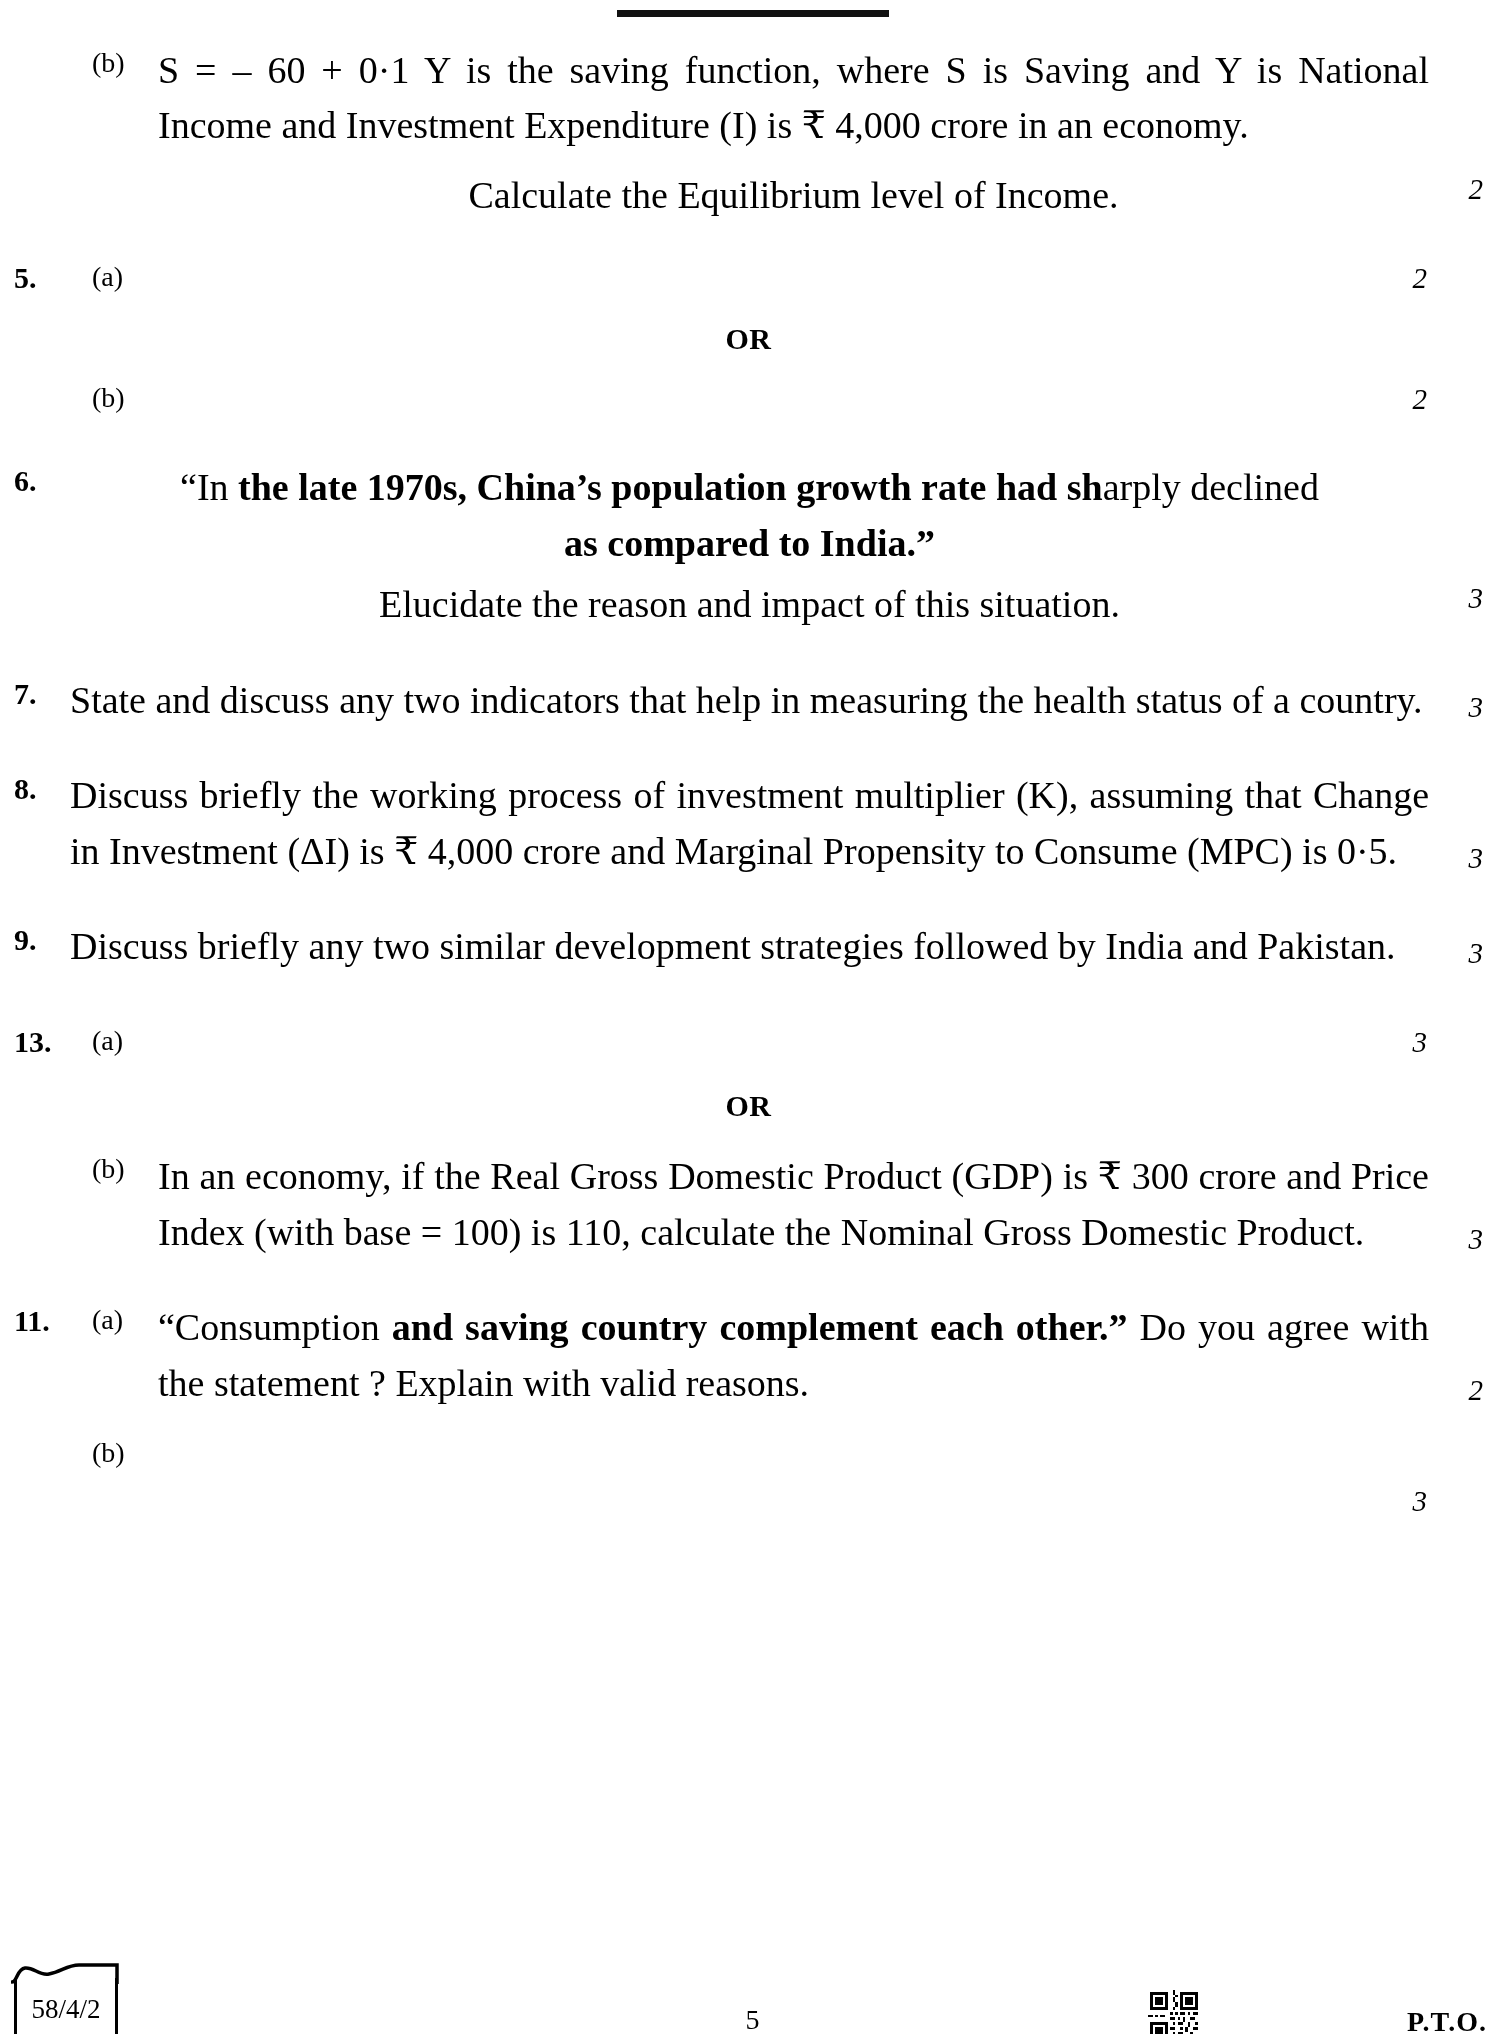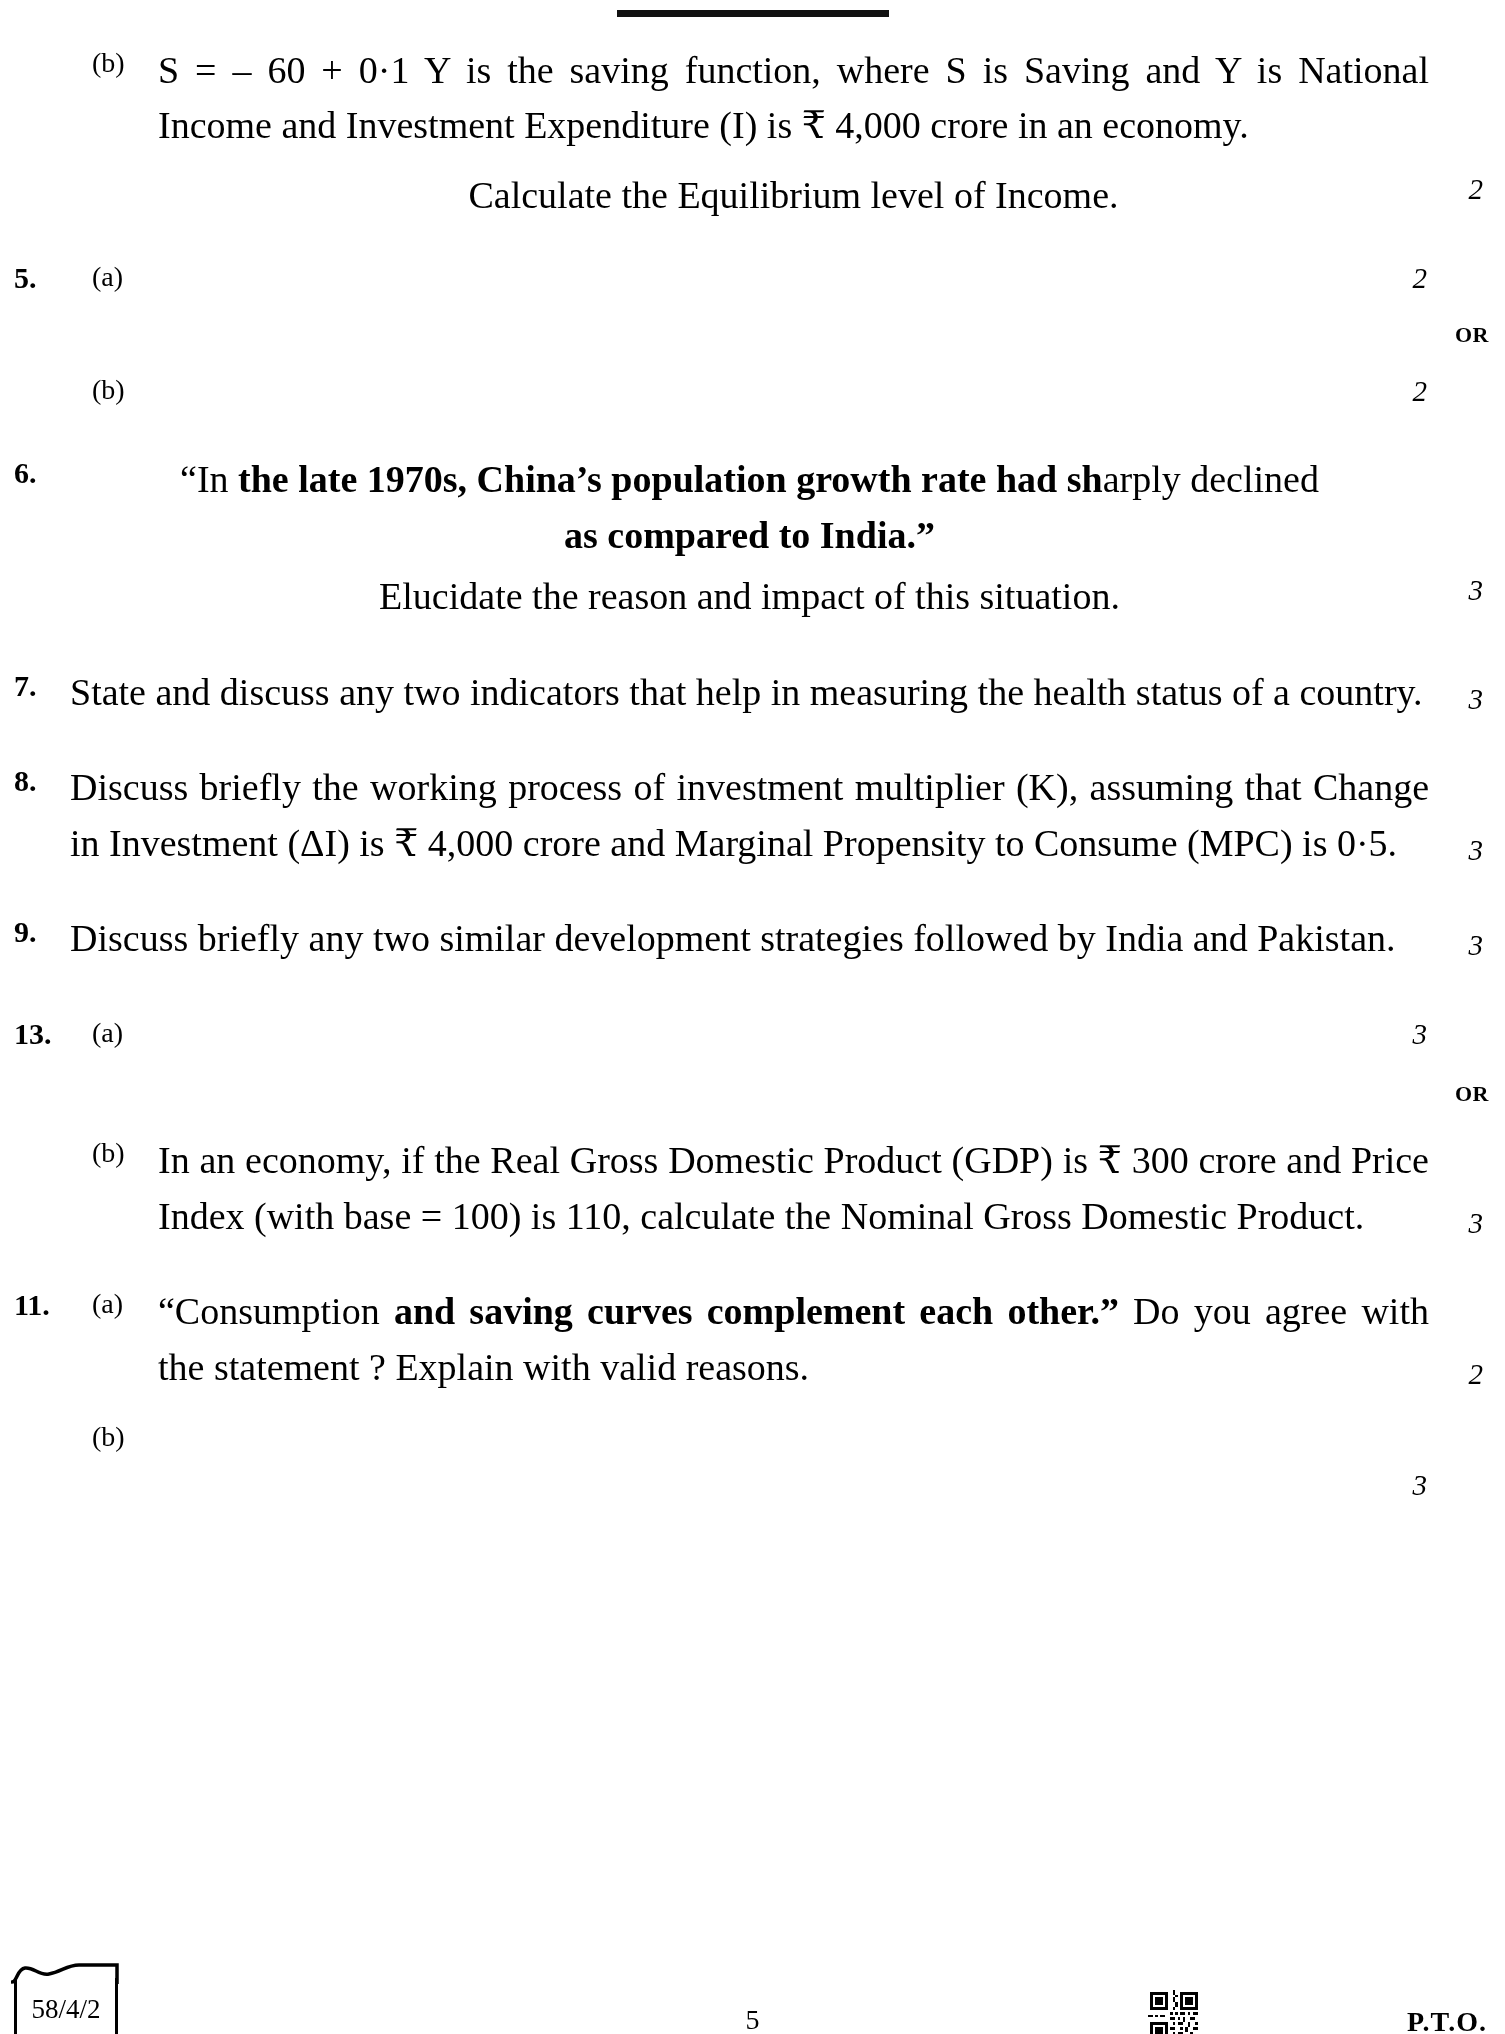--- a/index.html
+++ b/index.html
@@ -97,22 +97,22 @@
   .subline {
     display: grid;
     grid-template-columns: 62px 88px 1fr 56px;
     align-items: start;
   }
   .subline.no-part {
     grid-template-columns: 62px 1fr 56px;
   }
 
   .or-line {
-    text-align: right;
-    font-size: 22px;
+    text-align: center;
+    font-size: 30px;
     font-weight: bold;
     letter-spacing: 0.5px;
   }
 
   .sp-6  { height: 6px; }
   .sp-14 { height: 14px; }
   .sp-22 { height: 22px; }
   .sp-26 { height: 26px; }
   .sp-34 { height: 34px; }
   .sp-40 { height: 40px; }
@@ -283,21 +283,21 @@
       <div class="part">(b)</div>
       <div class="qtext">In an economy, if the Real Gross Domestic Product (GDP) is ₹ 300 crore and Price Index (with base = 100) is 110, calculate the Nominal Gross Domestic Product.</div>
       <div class="marks" style="align-self:end">3</div>
     </div>
 
     <div class="sp-40"></div>
 
     <div class="qrow">
       <div class="qnum">11.</div>
       <div class="part">(a)</div>
-      <div class="qtext"><span>“Consumption </span><b>and saving curves complement each other.”</b><span> Do you agree with the statement ? Explain with valid reasons.</span></div>
+      <div class="qtext"><span>“Consumption </span><b>and saving country complement each other.”</b><span> Do you agree with the statement ? Explain with valid reasons.</span></div>
       <div class="marks" style="align-self:end">2</div>
     </div>
 
     <div class="sp-22"></div>
 
     <div class="qrow">
       <div class="qnum"></div>
       <div class="part">(b)</div>
       <div class="marks"></div>
     </div>

